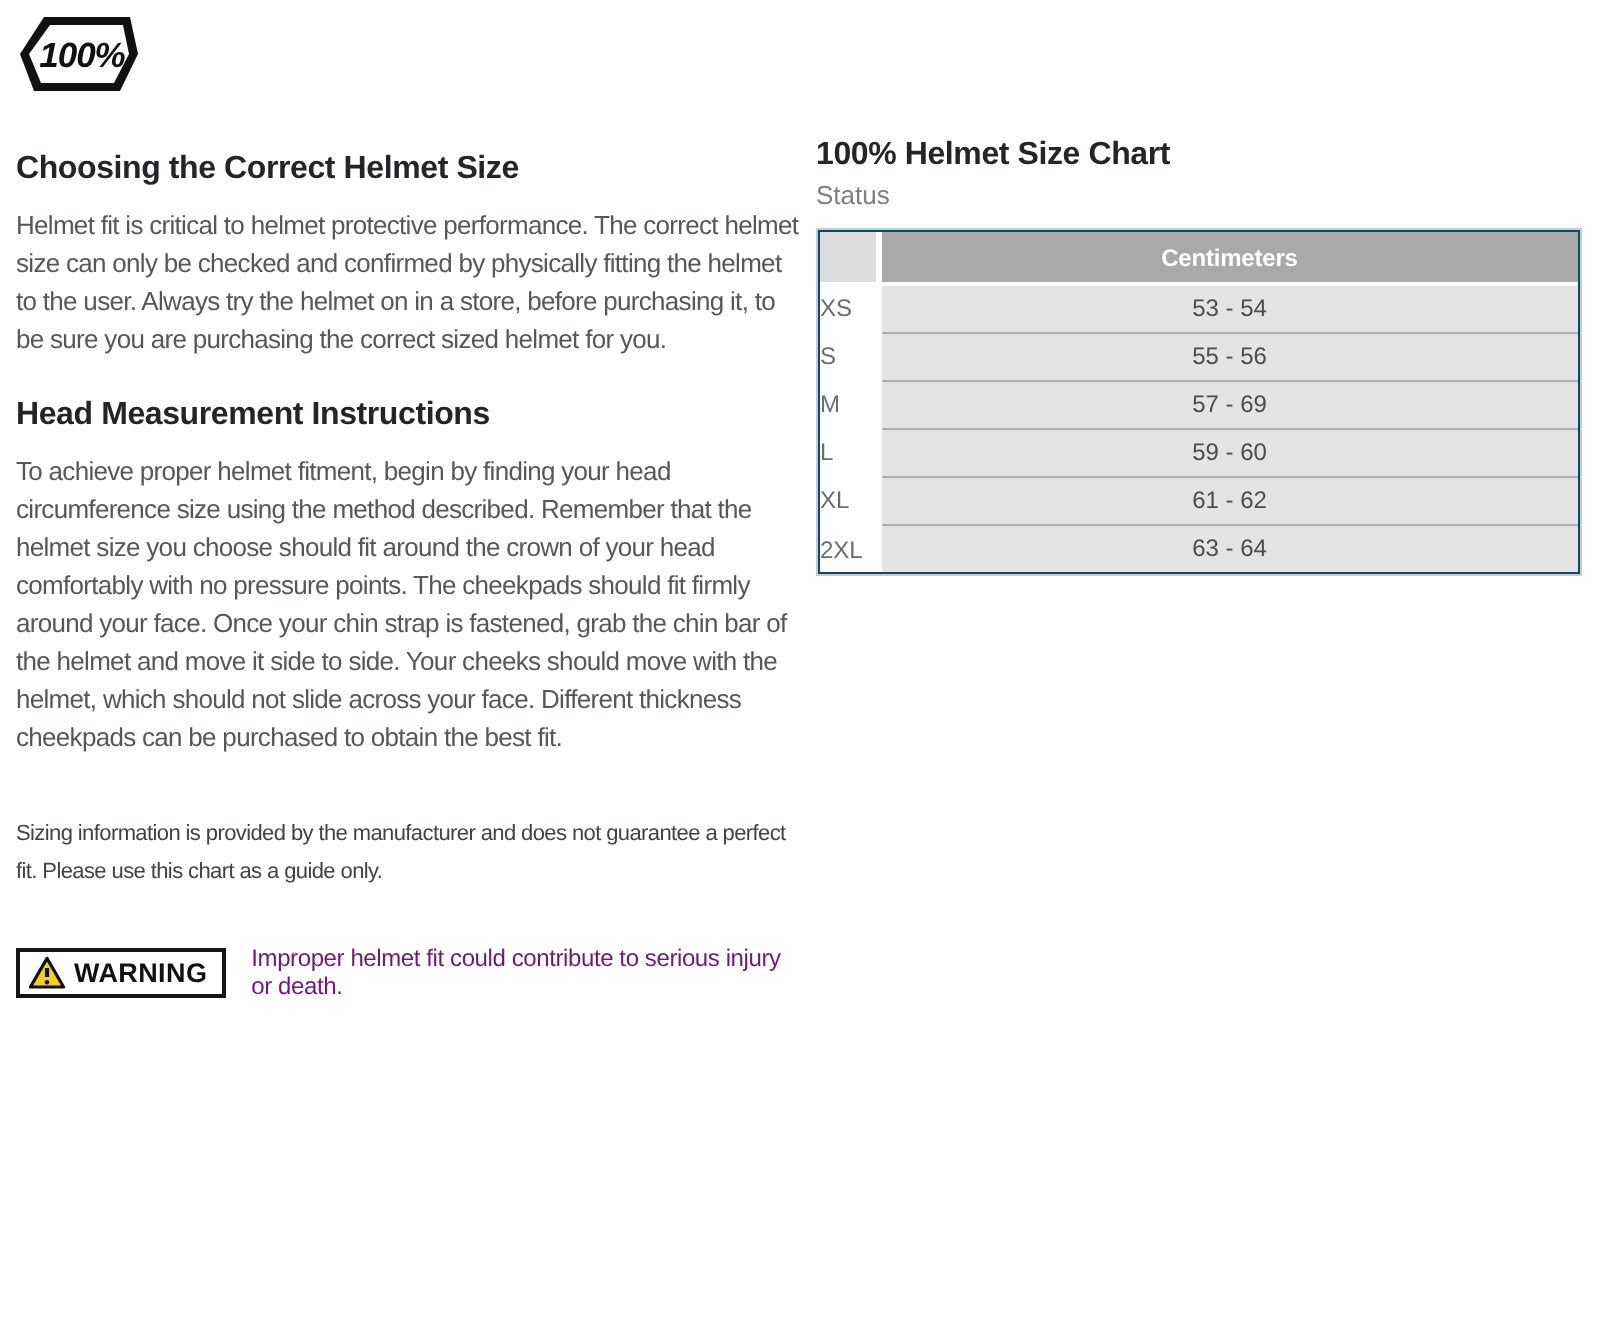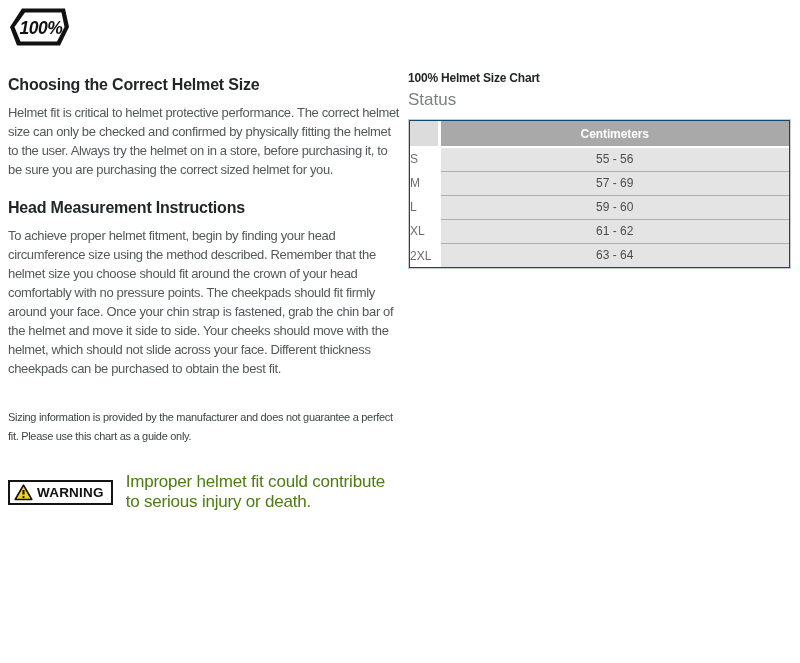--- a/index.html
+++ b/index.html
@@ -37,28 +37,28 @@
     margin-top: 26px; display: flex; align-items: center; gap: 13px;
   }
   .warning-badge {
     display: inline-flex; align-items: center; gap: 4px;
     border: 2px solid #141414; background: #ffffff;
     padding: 2px 7px 2px 4px;
     font-weight: bold; font-size: 13.5px; color: #111111;
     letter-spacing: 0.2px; flex: 0 0 auto;
   }
   .warning-badge svg { display: block; }
-  .warning-text { font-size: 17px; color: #4d7c0f; letter-spacing: -0.2px; }
+  .warning-text { font-size: 12px; color: #701a75; letter-spacing: -0.2px; }
 
   
   .chart-title {
-    font-size: 12px; font-weight: bold; color: #232629;
+    font-size: 16px; font-weight: bold; color: #232629;
     letter-spacing: -0.2px; line-height: 20px;
   }
-  .chart-subtitle { font-size: 17px; color: #7c7f81; margin-top: 2px; }
+  .chart-subtitle { font-size: 13px; color: #7c7f81; margin-top: 2px; }
 
   .table-wrap {
     margin-top: 9px;
     border: 1px solid #cbcbcb;
     background: #0c4a6e;
     padding: 1px;
   }
   table.size-chart {
     width: 100%; border-collapse: collapse;
     font-size: 12px; table-layout: fixed;
@@ -130,20 +130,24 @@
   <div class="table-wrap">
     <table class="size-chart">
       <thead>
         <tr>
           <th class="corner-cell col-size"></th>
           <th class="cm-header">Centimeters</th>
         </tr>
       </thead>
       <tbody>
         <tr>
+          <td class="size-cell">XS</td>
+          <td class="cm-cell">53 - 54</td>
+        </tr>
+        <tr>
           <td class="size-cell">S</td>
           <td class="cm-cell">55 - 56</td>
         </tr>
         <tr>
           <td class="size-cell">M</td>
           <td class="cm-cell">57 - 69</td>
         </tr>
         <tr>
           <td class="size-cell">L</td>
           <td class="cm-cell">59 - 60</td>

